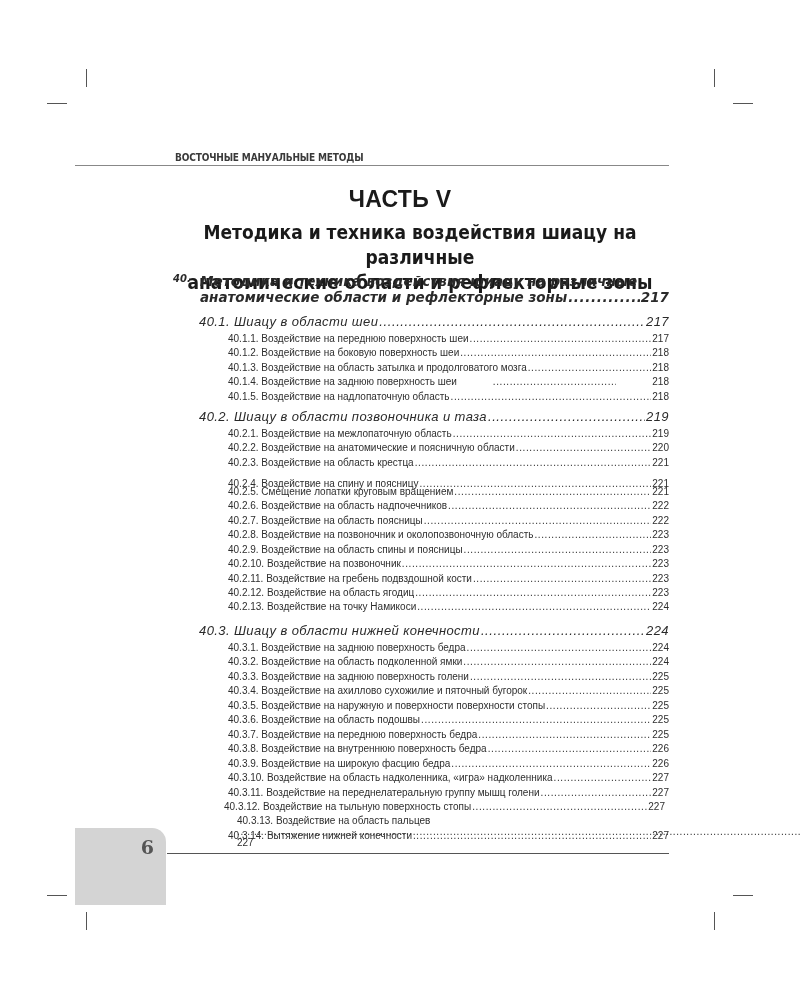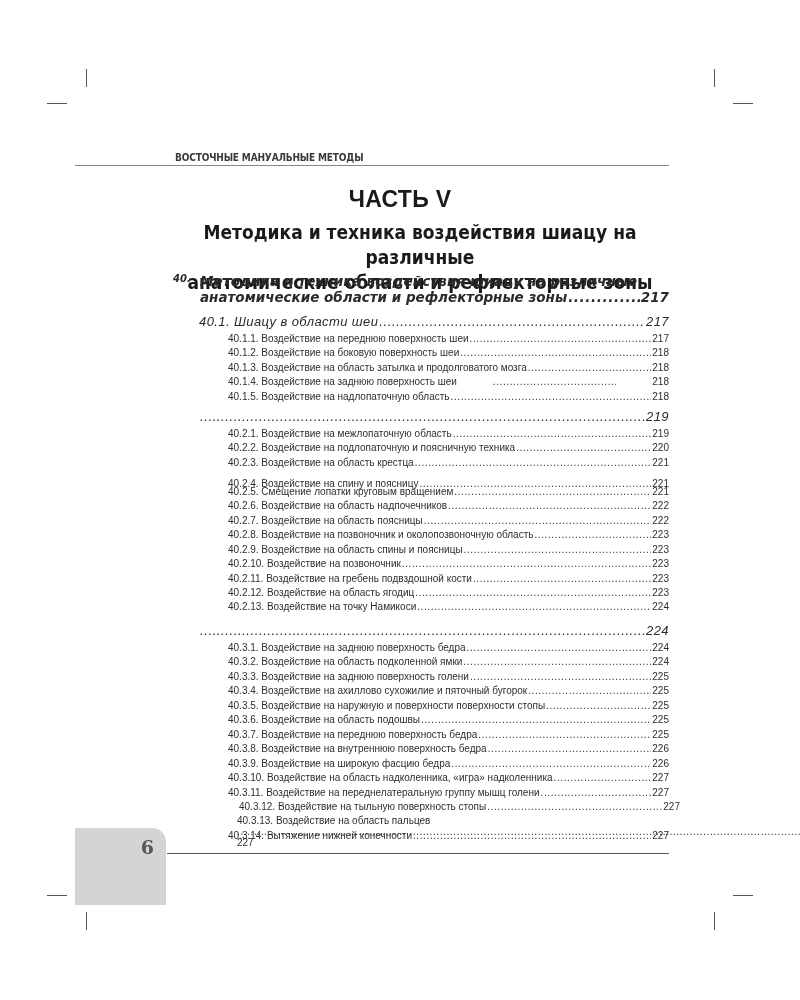--- a/index.html
+++ b/index.html
@@ -119,30 +119,31 @@
       <span class="label">40.1.4. Воздействие на заднюю поверхность шеи</span>
       <span class="dots"></span>
       <span class="page">218</span>
     </div>
     <div class="row item" style="left: 228px; top: 390.8px; width: 441px;">
       <span class="label">40.1.5. Воздействие на надлопаточную область</span>
       <span class="dots"></span>
       <span class="page">218</span>
     </div>
     <div class="row section" style="left: 199px; top: 409px; width: 470px;">
+      <span class="label">40.2. Шиацу в области позвоночника и таза</span>
       <span class="dots"></span>
       <span class="page">219</span>
     </div>
     <div class="row item" style="left: 228px; top: 428px; width: 441px;">
       <span class="label">40.2.1. Воздействие на межлопаточную область</span>
       <span class="dots"></span>
       <span class="page">219</span>
     </div>
     <div class="row item" style="left: 228px; top: 442.45px; width: 441px;">
-      <span class="label">40.2.2. Воздействие на подлопаточную и поясничную техника</span>
+      <span class="label">40.2.2. Воздействие на анатомические и поясничную области</span>
       <span class="dots"></span>
       <span class="page">220</span>
     </div>
     <div class="row item" style="left: 228px; top: 456.9px; width: 441px;">
       <span class="label">40.2.3. Воздействие на область крестца</span>
       <span class="dots"></span>
       <span class="page">221</span>
     </div>
     <div class="row item" style="left: 228px; top: 478px; width: 441px;">
       <span class="label">40.2.4. Воздействие на спину и поясницу</span>
@@ -188,20 +189,21 @@
       <span class="label">40.2.12. Воздействие на область ягодиц</span>
       <span class="dots"></span>
       <span class="page">223</span>
     </div>
     <div class="row item" style="left: 228px; top: 601.4px; width: 441px;">
       <span class="label">40.2.13. Воздействие на точку Намикоси</span>
       <span class="dots"></span>
       <span class="page">224</span>
     </div>
     <div class="row section" style="left: 199px; top: 623px; width: 470px;">
+      <span class="label">40.3. Шиацу в области нижней конечности</span>
       <span class="dots"></span>
       <span class="page">224</span>
     </div>
     <div class="row item" style="left: 228px; top: 642px; width: 441px;">
       <span class="label">40.3.1. Воздействие на заднюю поверхность бедра</span>
       <span class="dots"></span>
       <span class="page">224</span>
     </div>
     <div class="row item" style="left: 228px; top: 656.45px; width: 441px;">
       <span class="label">40.3.2. Воздействие на область подколенной ямки</span>
@@ -246,21 +248,21 @@
     <div class="row item" style="left: 228px; top: 772.05px; width: 441px;">
       <span class="label">40.3.10. Воздействие на область надколенника, «игра» надколенника</span>
       <span class="dots"></span>
       <span class="page">227</span>
     </div>
     <div class="row item" style="left: 228px; top: 786.5px; width: 441px;">
       <span class="label">40.3.11. Воздействие на переднелатеральную группу мышц голени</span>
       <span class="dots"></span>
       <span class="page">227</span>
     </div>
-    <div class="row item" style="left: 239px; top: 800.95px; width: 441px;">
+    <div class="row item" style="left: 224px; top: 800.95px; width: 441px;">
       <span class="label">40.3.12. Воздействие на тыльную поверхность стопы</span>
       <span class="dots"></span>
       <span class="page">227</span>
     </div>
     <div class="row item" style="left: 236px; top: 815.4px; width: 441px; flex-direction: column;">
       <span class="label">40.3.13. Воздействие на область пальцев</span>
       <span class="dots"></span>
       <span class="page">227</span>
     </div>
     <div class="row item" style="left: 228px; top: 829.85px; width: 441px;">

